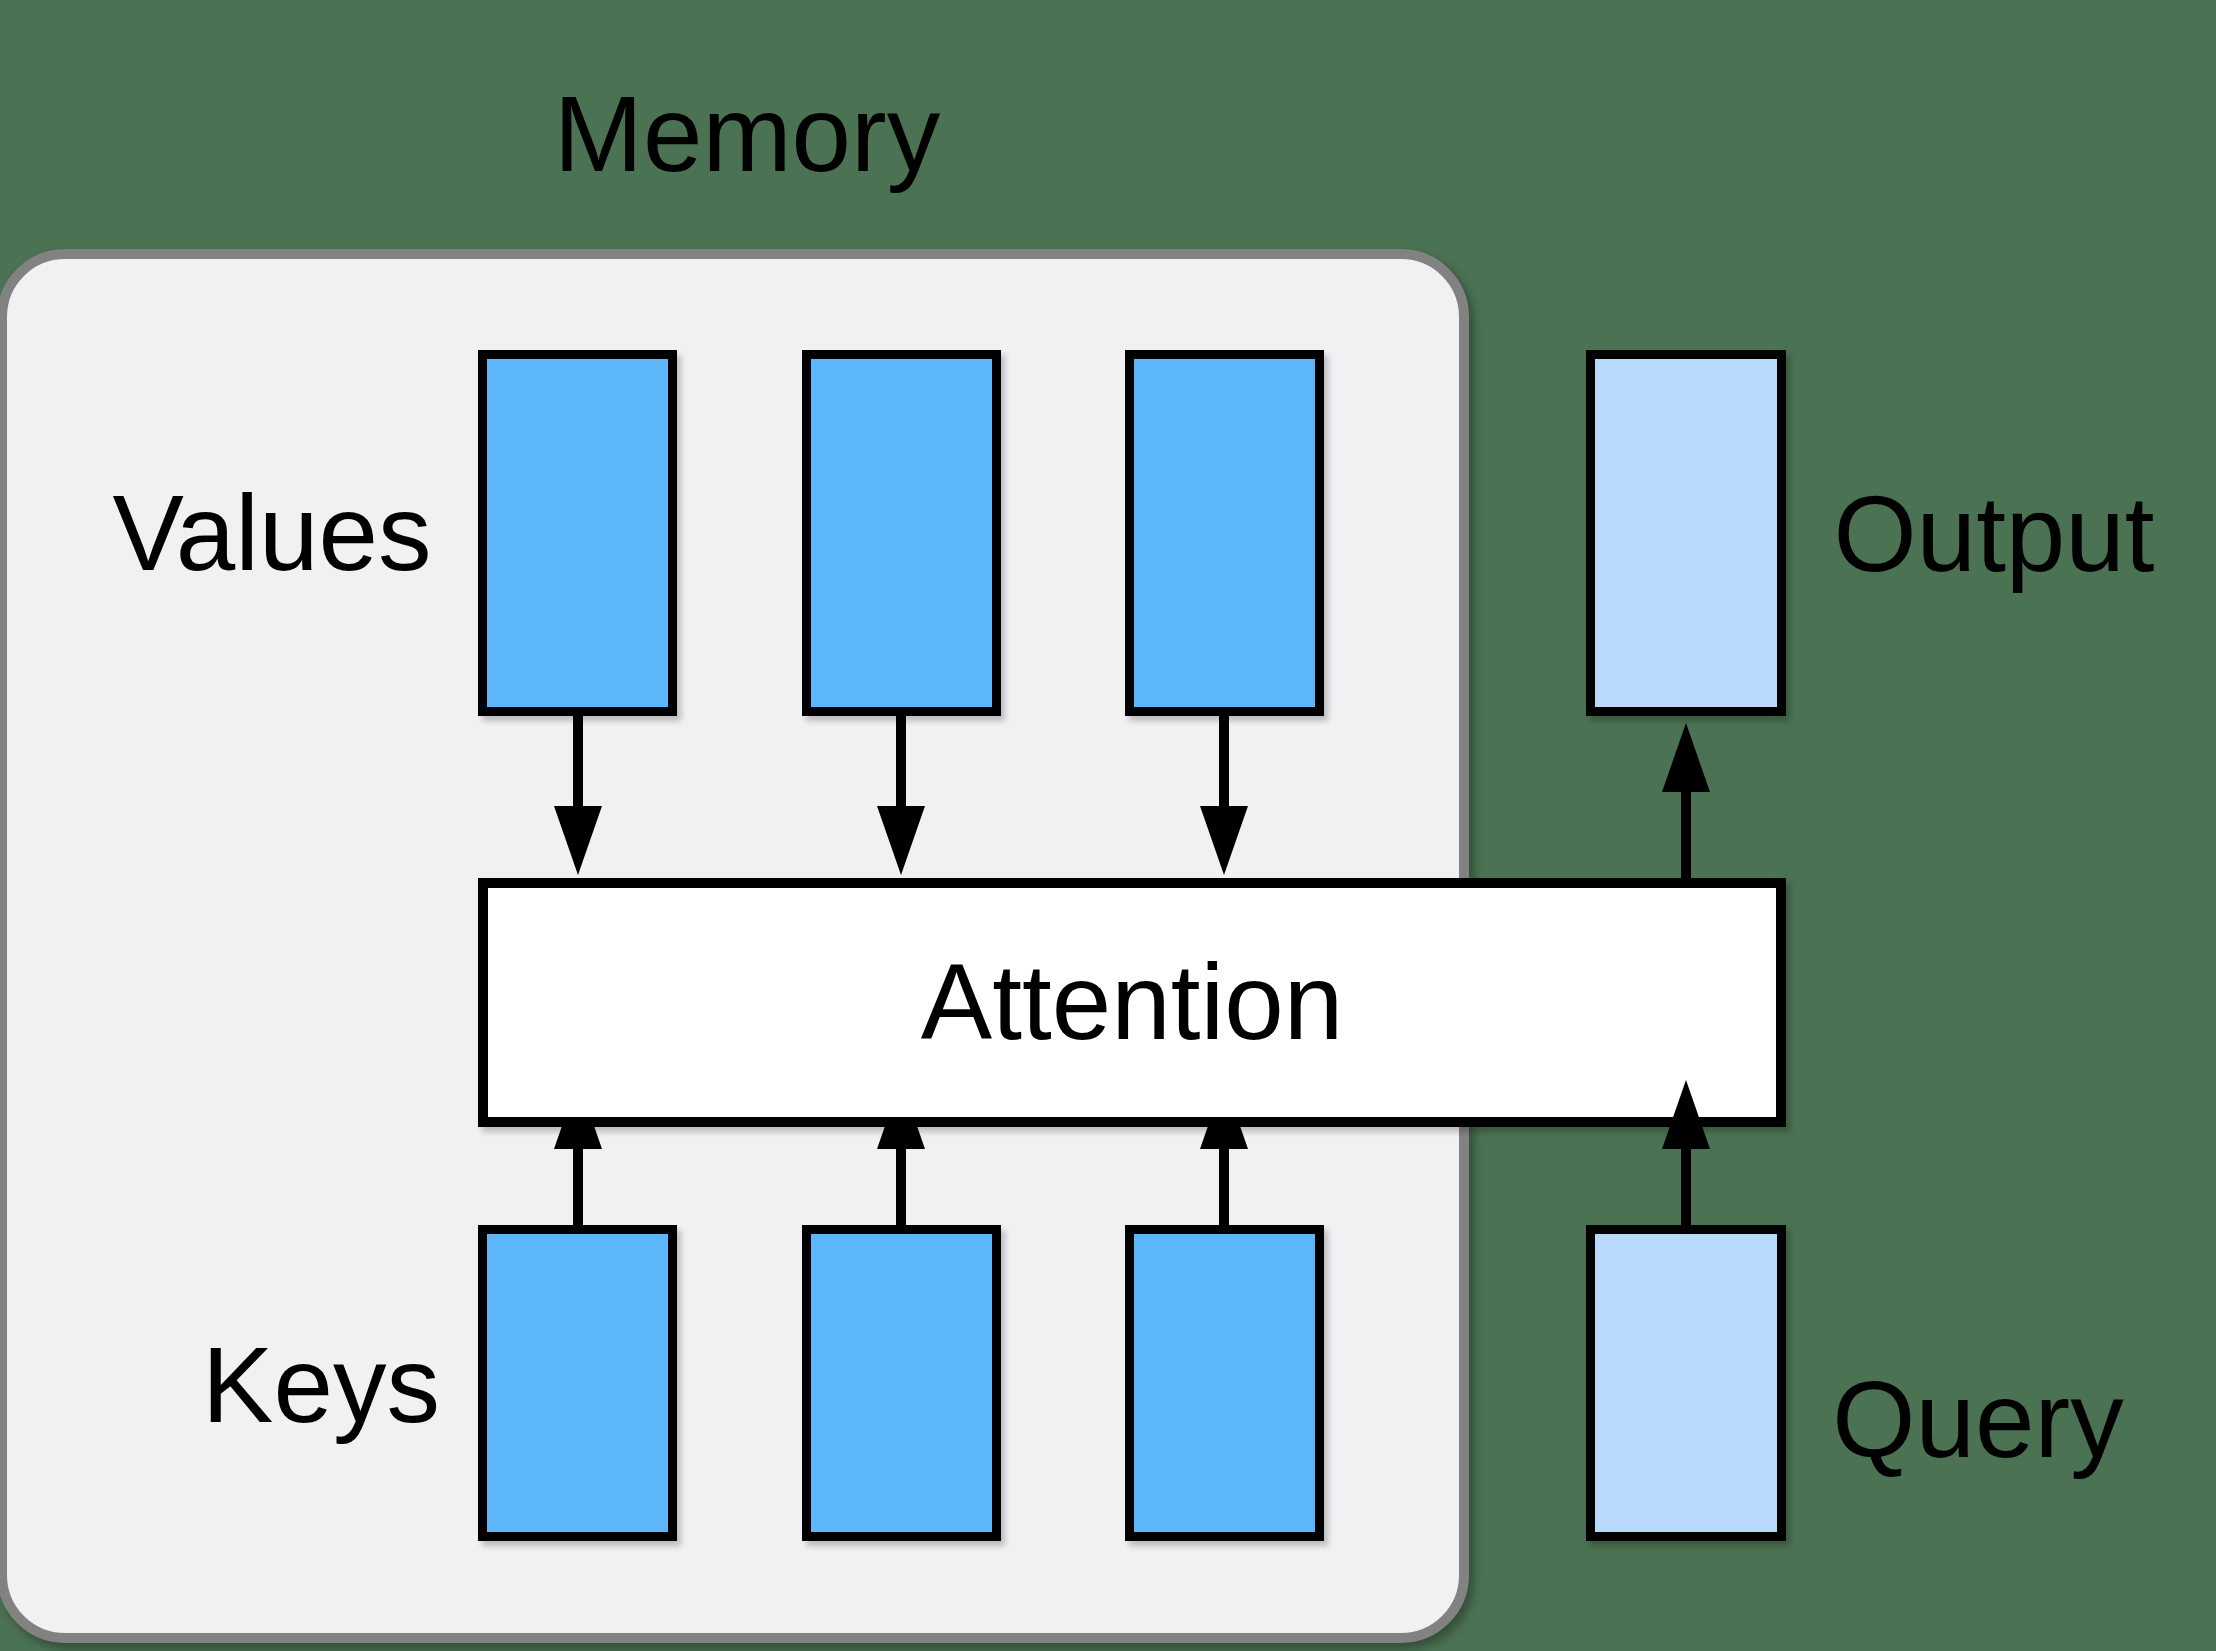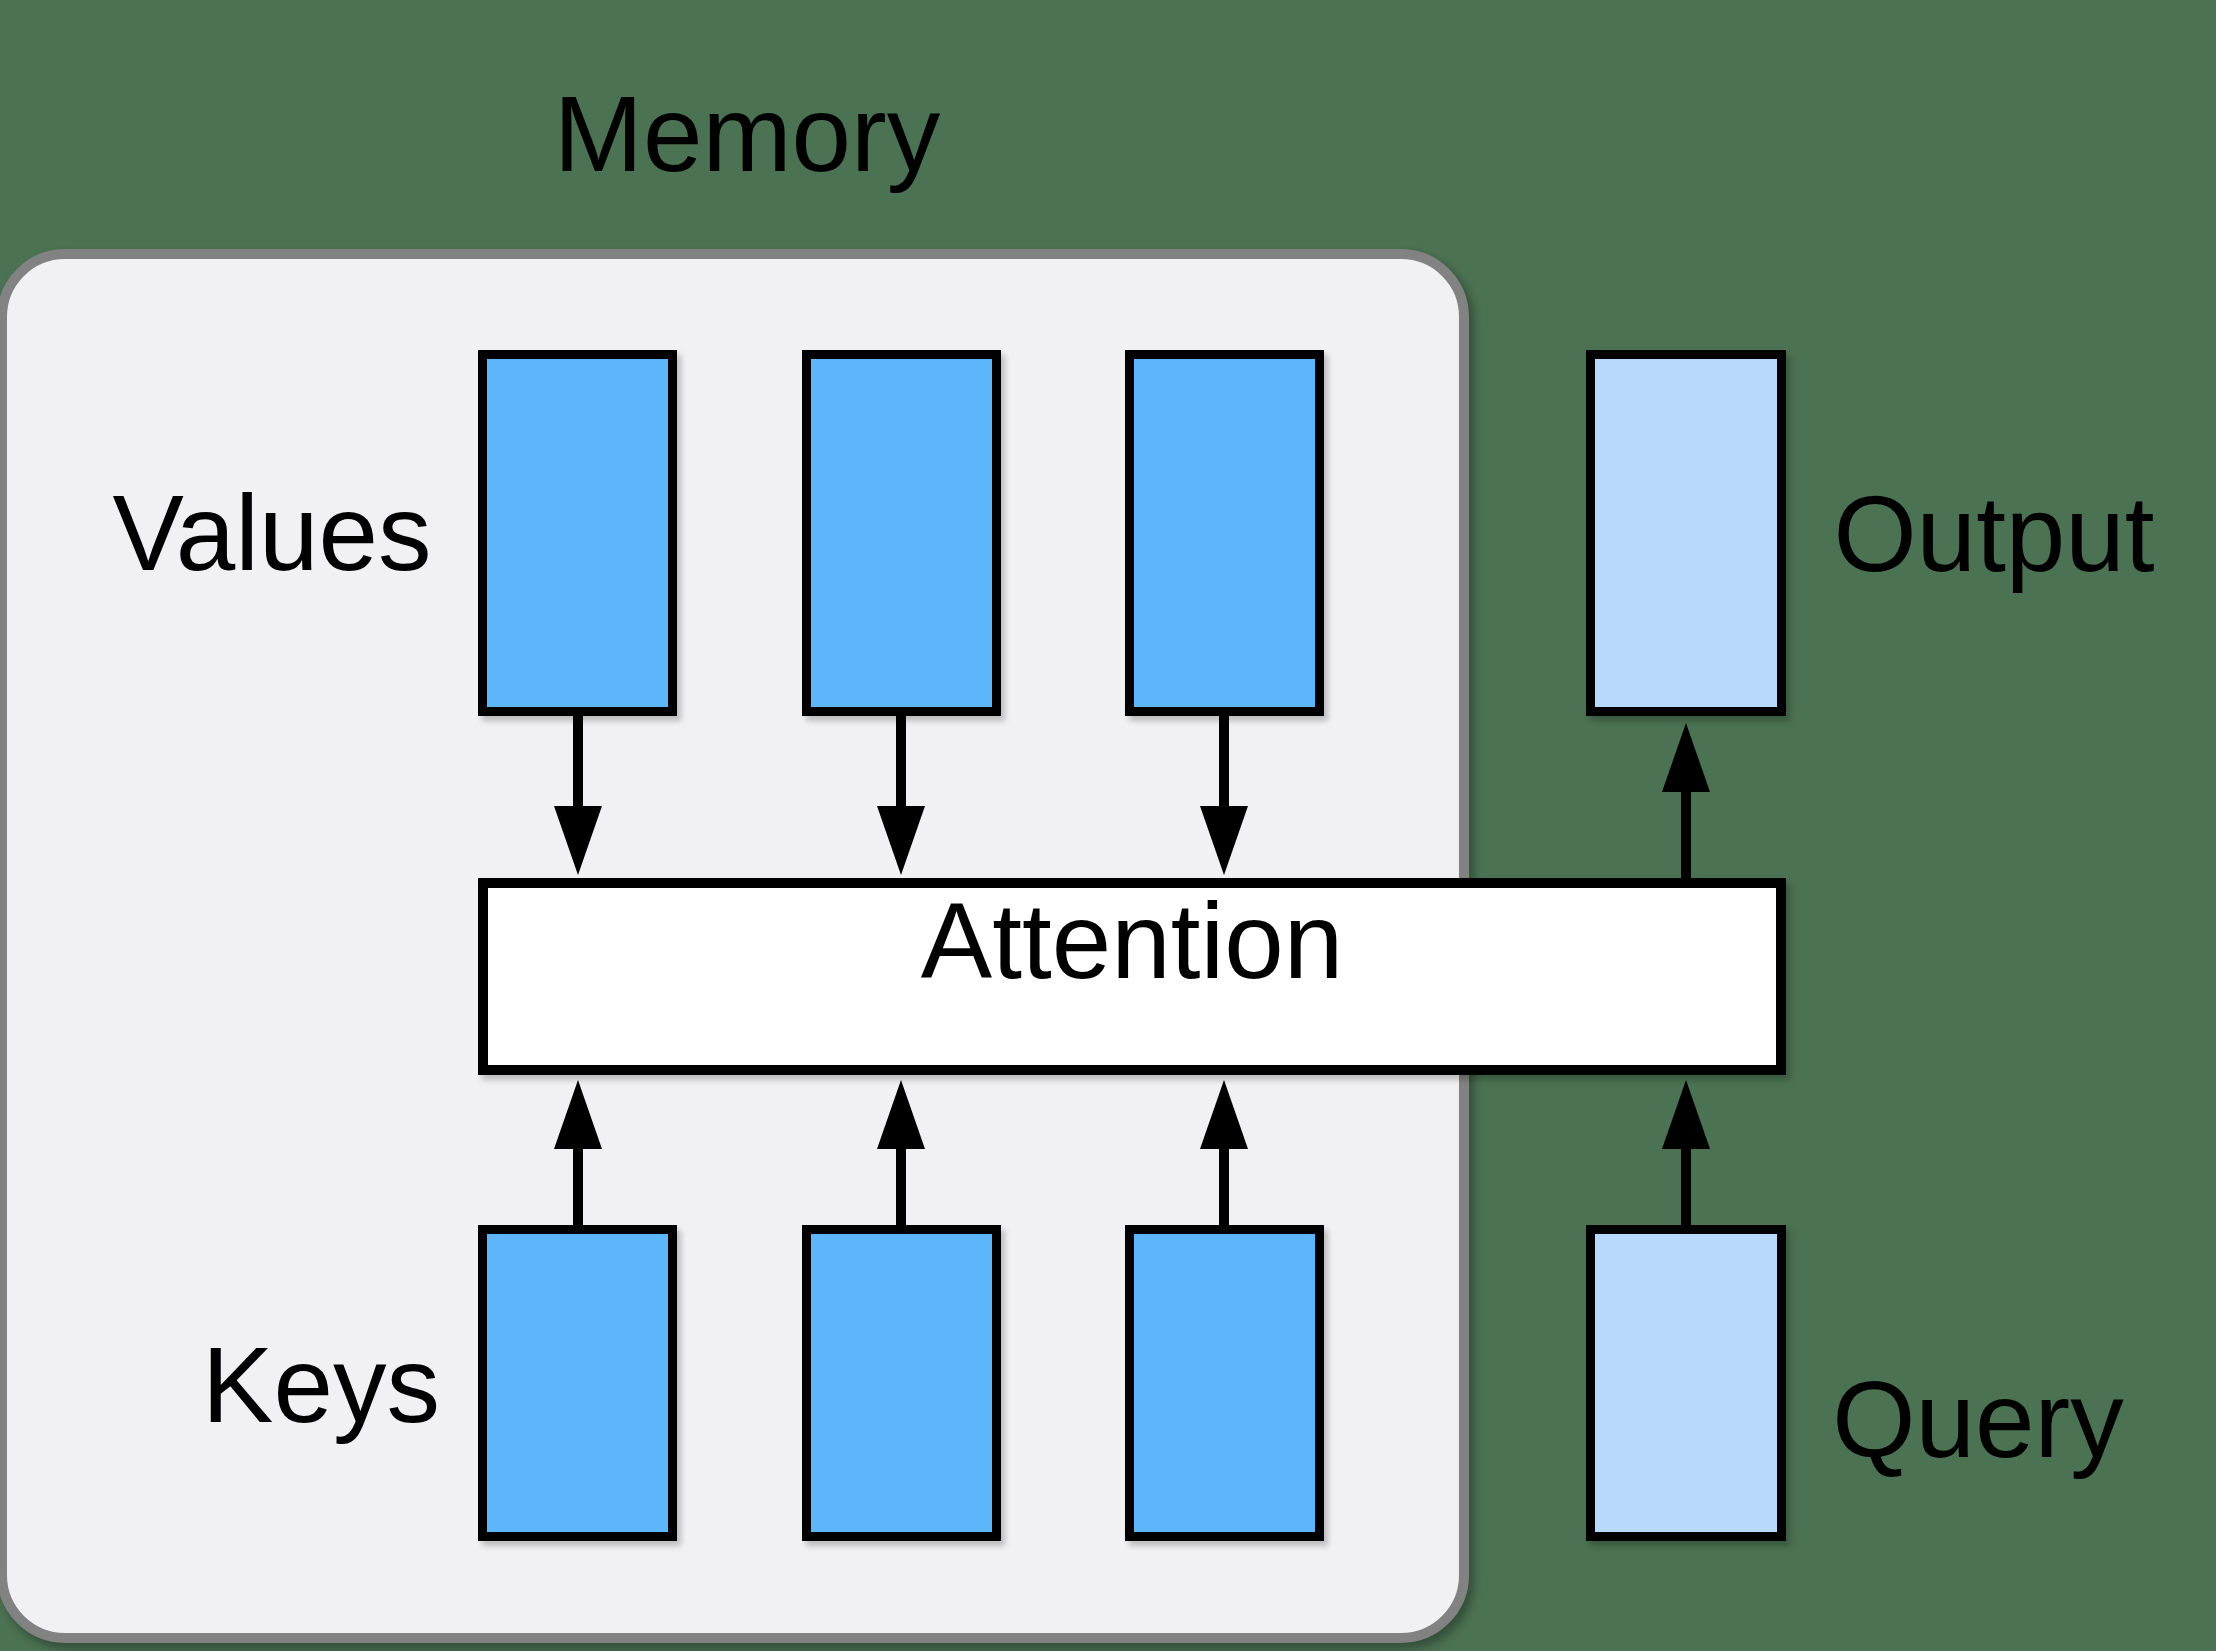--- a/index.html
+++ b/index.html
@@ -18,25 +18,25 @@
     border-radius:68px;
     box-shadow:4.6px 5.8px 8px rgba(0,0,0,0.30);
   }
   .block{
     border:9.2px solid var(--stroke,#000);
     box-shadow:3.5px 4.6px 5.8px rgba(0,0,0,0.22);
   }
   .block.value, .block.key{ background:var(--block-blue,#5eb6fa); }
   .block.io{ background:var(--block-light-blue,#b8d9fc); }
   .attention-bar{
-    left:478px;top:878px;width:1308px;height:197px;
+    left:478px;top:878px;width:1308px;height:249px;
     background:var(--bar-fill,#ffffff);
     border:10.4px solid var(--stroke,#000);
     box-shadow:3.5px 4.6px 5.8px rgba(0,0,0,0.22);
-    display:flex;justify-content:center;
+    display:flex;align-items:center;justify-content:center;
   }
   .label{
     color:var(--text,#000);
     font-size:107px;line-height:1;white-space:nowrap;
     transform:translate(-50%,-50%);
   }
   .attention-bar .label{position:static;transform:none;}
   .shaft{width:10.4px;background:var(--stroke,#000);}
   .head{width:0;height:0;}
   .head.up{

